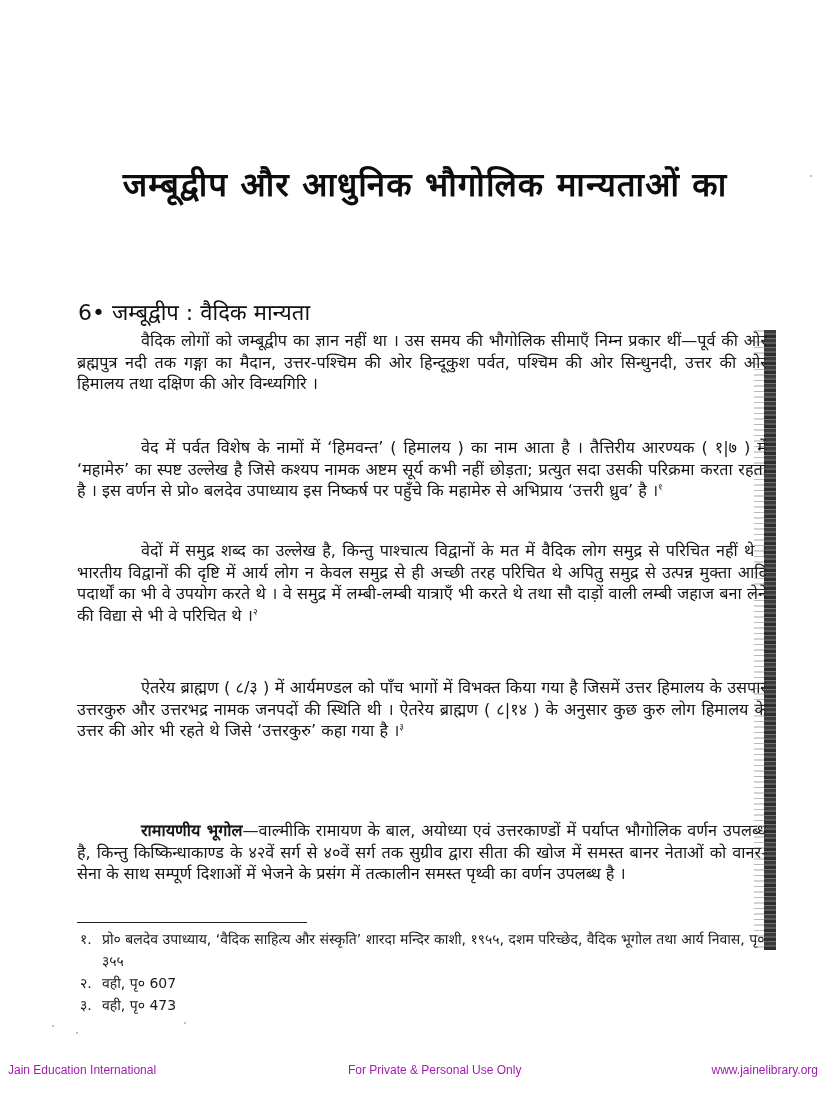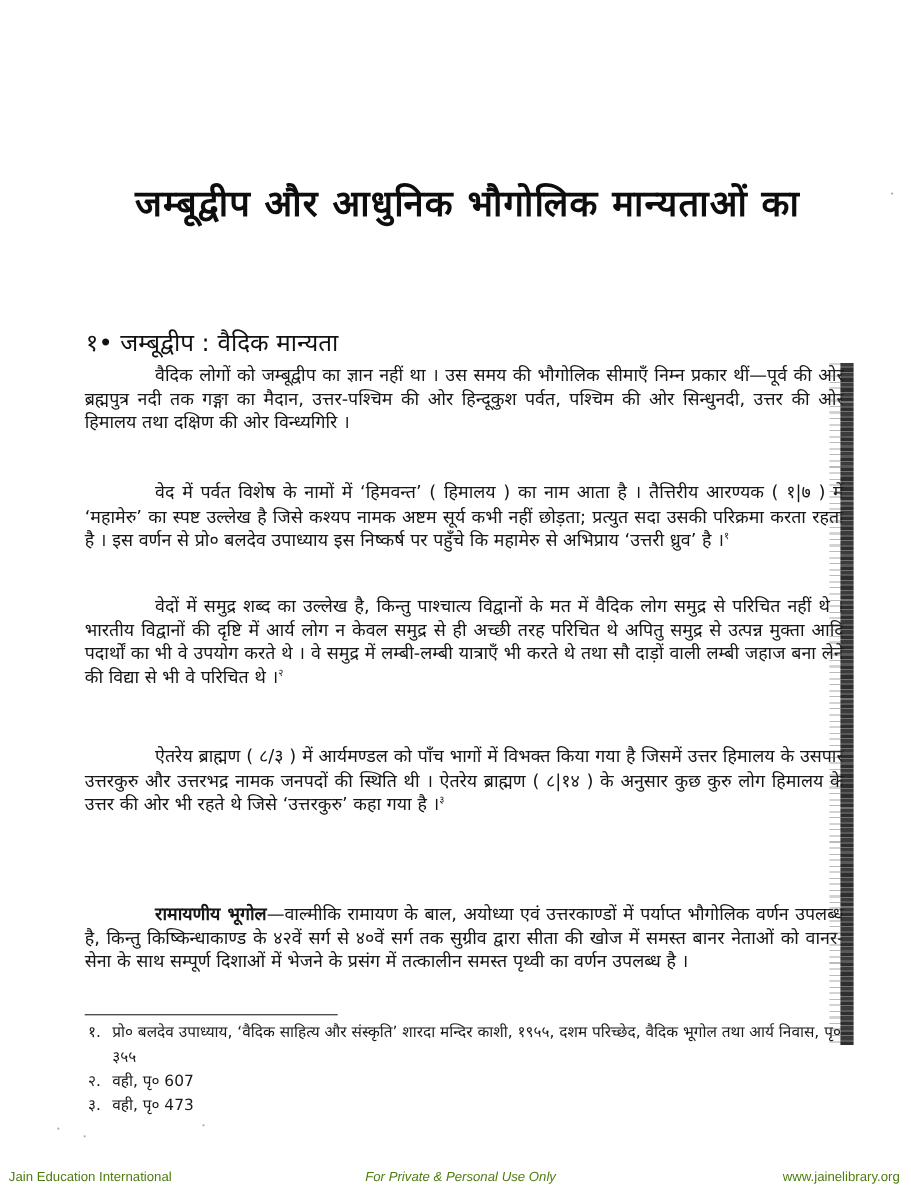--- a/index.html
+++ b/index.html
@@ -48,35 +48,35 @@
     position: absolute; left: 764px; width: 12px;
     background: repeating-linear-gradient(180deg, #2a2a2a 0 3px, #4a4a4a 3px 5px, #1c1c1c 5px 8px, #666 8px 9px);
     opacity: 0.92;
   }
   .shadow.s1 { top: 330px; height: 620px; }
   .shadow-fade {
     position: absolute; left: 754px; width: 12px; top: 330px; height: 620px;
     background: repeating-linear-gradient(180deg, rgba(80,80,80,0.25) 0 2px, rgba(255,255,255,0) 2px 6px, rgba(60,60,60,0.35) 6px 7px, rgba(255,255,255,0) 7px 11px);
   }
   .footer {
-    position: absolute; top: 1063px; font-family: "Liberation Sans", sans-serif; font-size: 12px; color: #4d7c0f;
+    position: absolute; top: 1063px; font-family: "Liberation Sans", sans-serif; font-size: 12px; color: #a21caf;
   }
   .footer.left { left: 8px; }
-  .footer.center { left: 332px; font-style: italic; }
+  .footer.center { left: 348px; }
   .footer.right { right: 10px; text-align: center; }
   .speck { position: absolute; width: 2px; height: 2px; background: #aaa; border-radius: 1px; }
 </style>
 </head>
 <body>
 
 <div class="page">
 
   <div class="title l1">जम्बूद्वीप और  आधुनिक भौगोलिक मान्यताओं का</div>
 
-  <div class="heading h1">१• जम्बूद्वीप : वैदिक मान्यता</div>
+  <div class="heading h1">6• जम्बूद्वीप : वैदिक मान्यता</div>
 
   <div class="para p1"><span class="indent"></span><span>वैदिक लोगों को  जम्बूद्वीप  का  ज्ञान नहीं था ।  उस समय की भौगोलिक सीमाएँ निम्न प्रकार थीं—पूर्व की  ओर  ब्रह्मपुत्र  नदी तक  गङ्गा का मैदान, उत्तर-पश्चिम की ओर हिन्दूकुश पर्वत, पश्चिम की ओर सिन्धुनदी, उत्तर की ओर हिमालय तथा  दक्षिण  की  ओर विन्ध्यगिरि ।</span></div>
 
   <div class="para p2"><span class="indent"></span><span>वेद में पर्वत विशेष के नामों में ‘हिमवन्त’ ( हिमालय ) का नाम आता है । तैत्तिरीय आरण्यक ( १|७ ) में ‘महामेरु’  का स्पष्ट उल्लेख है जिसे कश्यप नामक अष्टम सूर्य कभी नहीं छोड़ता; प्रत्युत सदा  उसकी  परिक्रमा  करता रहता है ।  इस वर्णन से प्रो० बलदेव उपाध्याय इस निष्कर्ष पर पहुँचे कि महामेरु से अभिप्राय ‘उत्तरी ध्रुव’ है ।</span><sup>१</sup></div>
 
   <div class="para p3"><span class="indent"></span><span>वेदों में समुद्र  शब्द का  उल्लेख है,  किन्तु पाश्चात्य विद्वानों के  मत में वैदिक लोग समुद्र से परिचित नहीं थे ।  भारतीय  विद्वानों  की  दृष्टि में आर्य  लोग न केवल समुद्र से ही अच्छी तरह परिचित थे  अपितु  समुद्र से उत्पन्न  मुक्ता आदि पदार्थों का भी वे उपयोग करते थे । वे समुद्र में लम्बी-लम्बी यात्राएँ भी करते थे तथा सौ दाड़ों वाली लम्बी  जहाज  बना लेने की विद्या से भी वे परिचित थे ।</span><sup>२</sup></div>
 
   <div class="para p4"><span class="indent"></span><span>ऐतरेय ब्राह्मण ( ८/३ ) में आर्यमण्डल को पाँच भागों में विभक्त किया गया है जिसमें उत्तर हिमालय के उसपार उत्तरकुरु  और उत्तरभद्र नामक जनपदों की  स्थिति थी ।  ऐतरेय ब्राह्मण ( ८|१४ ) के अनुसार कुछ  कुरु लोग  हिमालय  के  उत्तर की  ओर भी रहते थे जिसे ‘उत्तरकुरु’ कहा  गया है ।</span><sup>३</sup></div>
 
 

